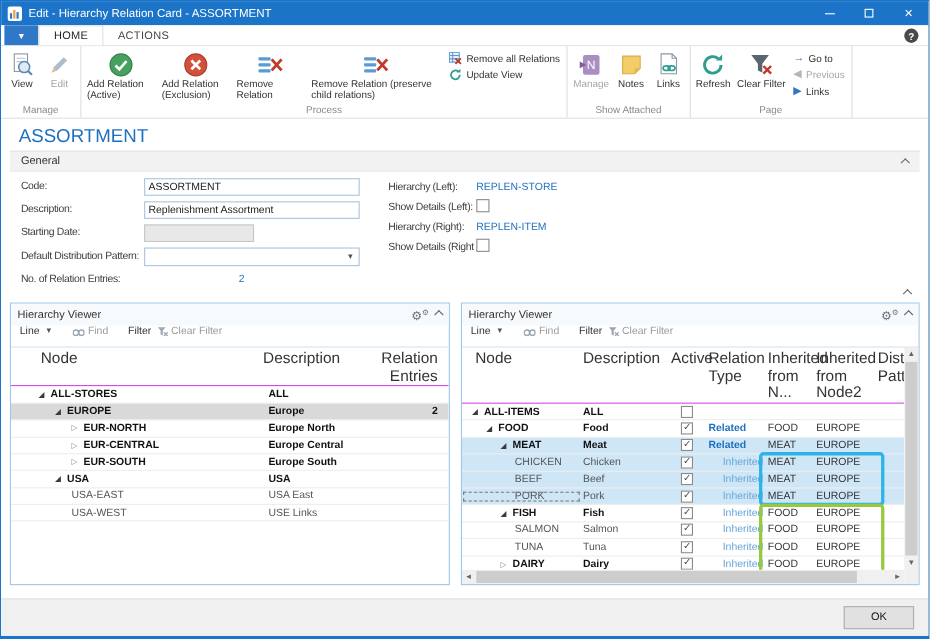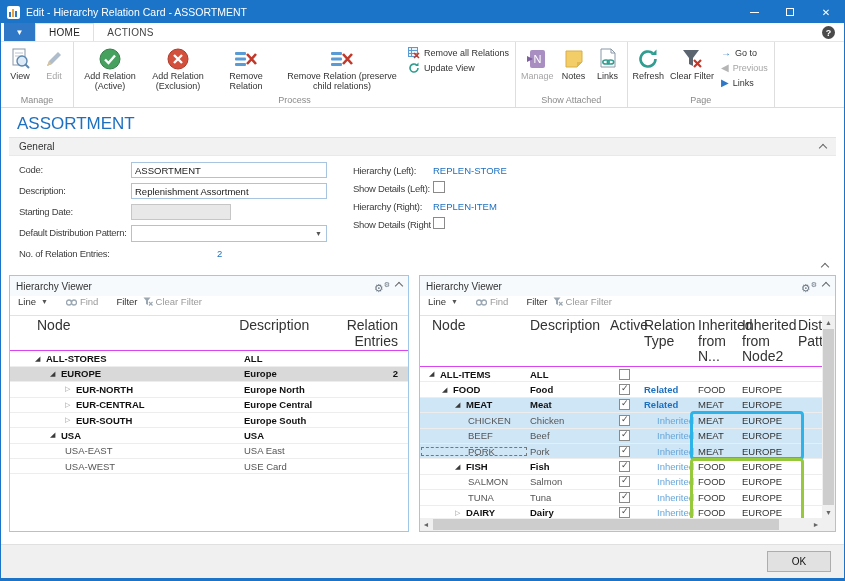--- a/index.html
+++ b/index.html
@@ -29,21 +29,21 @@
   .tab.active{color:#222;background:#fff;border:1px solid #e0e0e0;border-bottom:none;}
   .help{position:absolute;right:9px;top:3px;width:13px;height:13px;border-radius:50%;background:#4a4a4a;color:#fff;
     font-size:9px;font-weight:bold;display:flex;align-items:center;justify-content:center;}
   
   .ribbon{height:66px;display:flex;border-bottom:1px solid #dcdcdc;flex:0 0 auto;background:#fff;}
   .rgroup{display:flex;flex-direction:column;border-right:1px solid #dedede;padding:2px 2px 0 2px;}
   .rbody{flex:1;display:flex;align-items:flex-start;}
   .rgl{font-size:9px;color:#8a8a8a;text-align:center;height:13px;line-height:12px;}
   .rbtn{display:flex;flex-direction:column;align-items:center;padding:2px 3px;min-width:34px;}
   .rbtn .ric{height:25px;display:flex;align-items:center;justify-content:center;}
-  .rlbl{font-size:9px;color:#333;text-align:center;line-height:1.12;max-width:62px;}
+  .rlbl{font-size:9px;color:#333;text-align:left;line-height:1.12;max-width:62px;}
   .rlbl.wide{max-width:118px;}
   .rbtn.disabled .rlbl{color:#a5a5a5;}
   .rsmcol{display:flex;flex-direction:column;gap:1px;padding:2px 4px;}
   .rsm{display:flex;align-items:center;gap:4px;font-size:9px;color:#333;height:14px;}
   .rsm.disabled{color:#a5a5a5;}
   .glyph{font-size:10px;line-height:10px;}
   
   .content{flex:1;display:flex;flex-direction:column;background:#fff;overflow:hidden;}
   .page-title{font-size:17px;color:var(--accent);margin:6px 0 3px 16px;flex:0 0 auto;}
   .sec-header{height:19px;margin:0 8px;background:#f2f2f2;border-top:1px solid #e3e3e3;border-bottom:1px solid #e9e9e9;
@@ -467,21 +467,21 @@
                 <div class="c-node" style="padding-left: 55px;">
                   <span>USA-EAST</span>
                 </div>
                 <div class="c-desc">USA East</div>
                 <div class="c-ent"></div>
               </div>
               <div class="trow">
                 <div class="c-node" style="padding-left: 55px;">
                   <span>USA-WEST</span>
                 </div>
-                <div class="c-desc">USE Card</div>
+                <div class="c-desc">USE Links</div>
                 <div class="c-ent"></div>
               </div>
             </div>
         </div>
       </div>
 
       <div class="pane right R">
         <div class="pane-h">
           <span>Hierarchy Viewer</span>
           <span class="icons">

